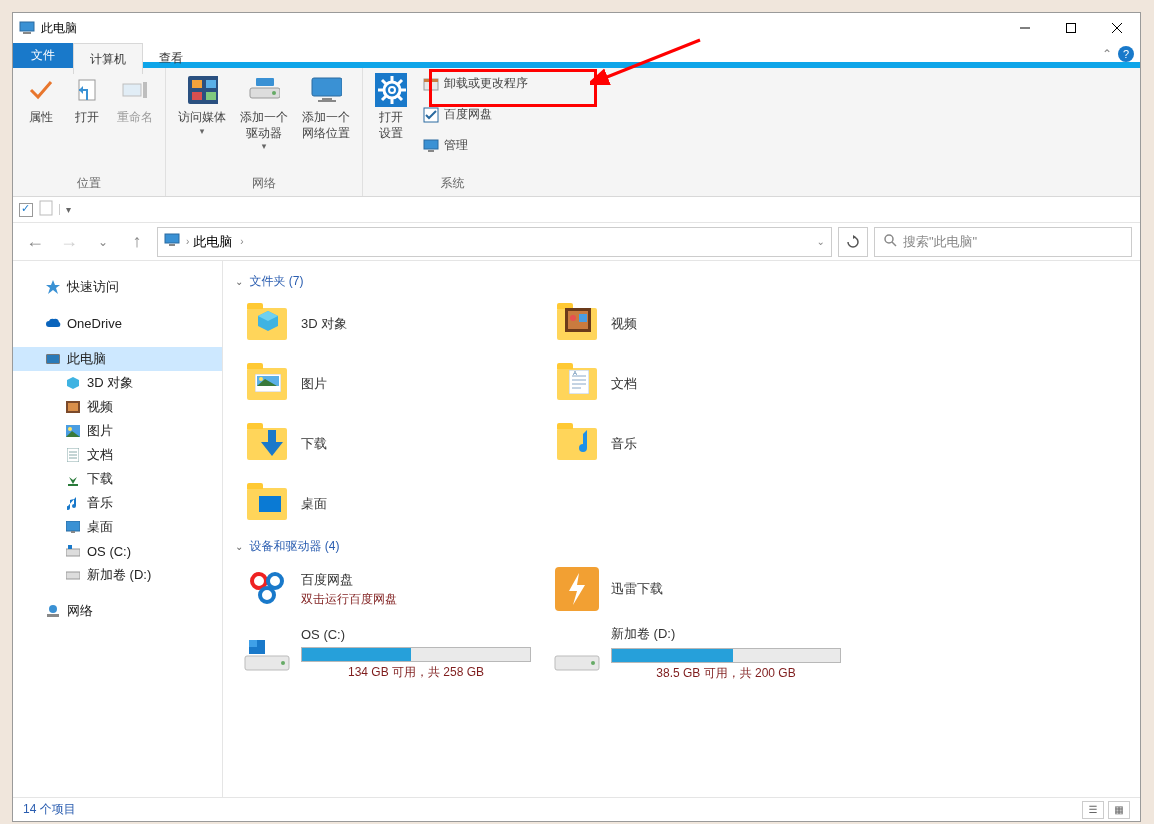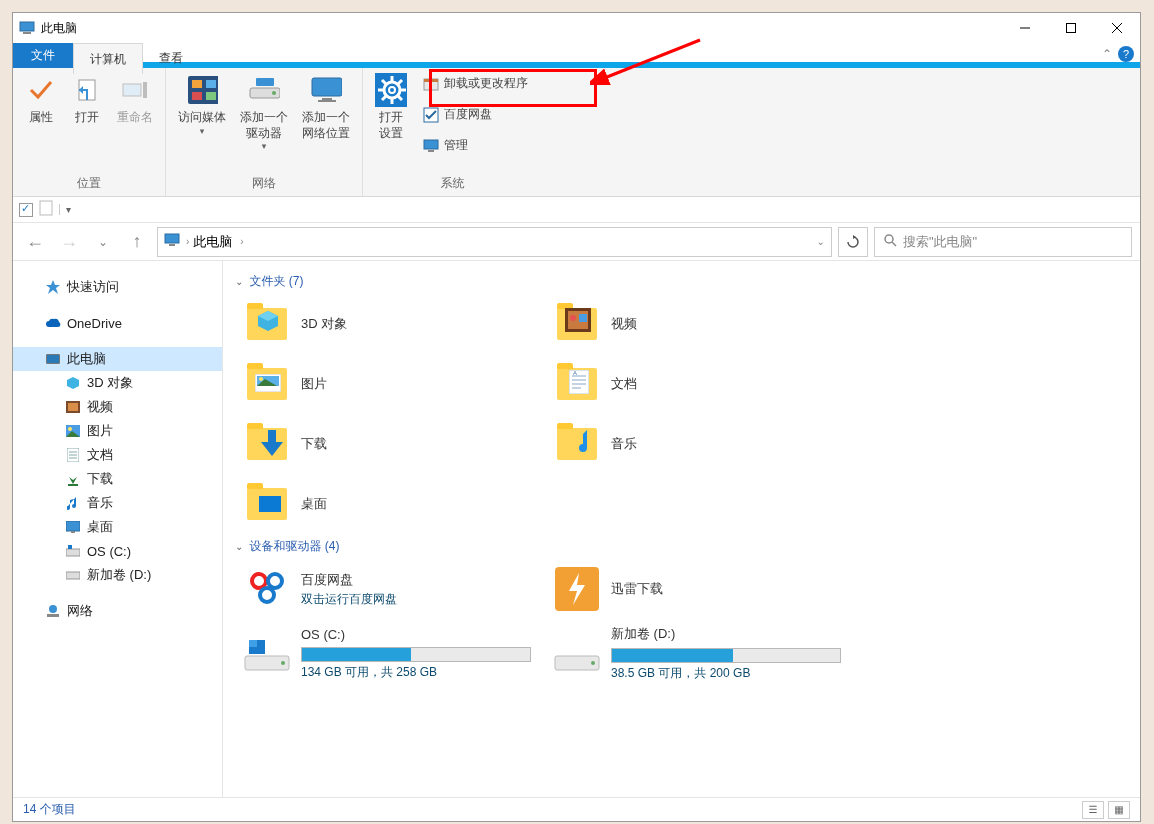--- a/index.html
+++ b/index.html
@@ -43,21 +43,21 @@
 .nav-item .ni-icon { width:16px; height:16px; display:flex; align-items:center; justify-content:center; }
 .nav-item.sub { padding-left:52px; }
 .nav-spacer { height:12px; }
 .content { flex:1; overflow:auto; padding:8px 0 8px 12px; color:#333; }
 .group-header { display:flex; align-items:center; gap:6px; font-size:12px; color:#2a5db0; padding:4px 0; }
 .group-header .chev { color:#666; font-size:10px; }
 .items-grid { display:flex; flex-wrap:wrap; }
 .item { width:310px; display:flex; align-items:center; gap:10px; padding:6px 8px; font-size:13px; }
 .item .big-icon { width:48px; height:48px; display:flex; align-items:center; justify-content:center; position:relative; }
 .item .it-text { display:flex; flex-direction:column; gap:2px; }
-.item .sub { font-size:12px; color:#0c4a6e; }
+.item .sub { font-size:12px; color:#7f1d1d;text-align:center; }
 .drive-bar { width:230px; height:15px; border:1px solid #b8b8b8; background:#eaeaea; margin-top:3px; position:relative; }
 .drive-bar .fill { position:absolute; left:0; top:0; bottom:0; background:#26a0da; }
 .statusbar { height:24px; border-top:1px solid #e5e5e5; display:flex; align-items:center; padding:0 10px; font-size:12px; color:#2a5db0; }
 .statusbar .views { margin-left:auto; display:flex; gap:4px; }
 .view-btn { width:22px; height:18px; border:1px solid #ccc; display:flex; align-items:center; justify-content:center; font-size:10px; color:#666; }
 
 .folder { width:40px; height:32px; background:#ffd55a; border-radius:2px; position:relative; }
 .folder::before { content:""; position:absolute; top:-5px; left:0; width:16px; height:6px; background:#ffc933; border-radius:2px 2px 0 0; }
 .small-pc { width:14px; height:10px; background:#2a7ab8; border:1px solid #777; border-radius:1px; position:relative; }
 </style>

